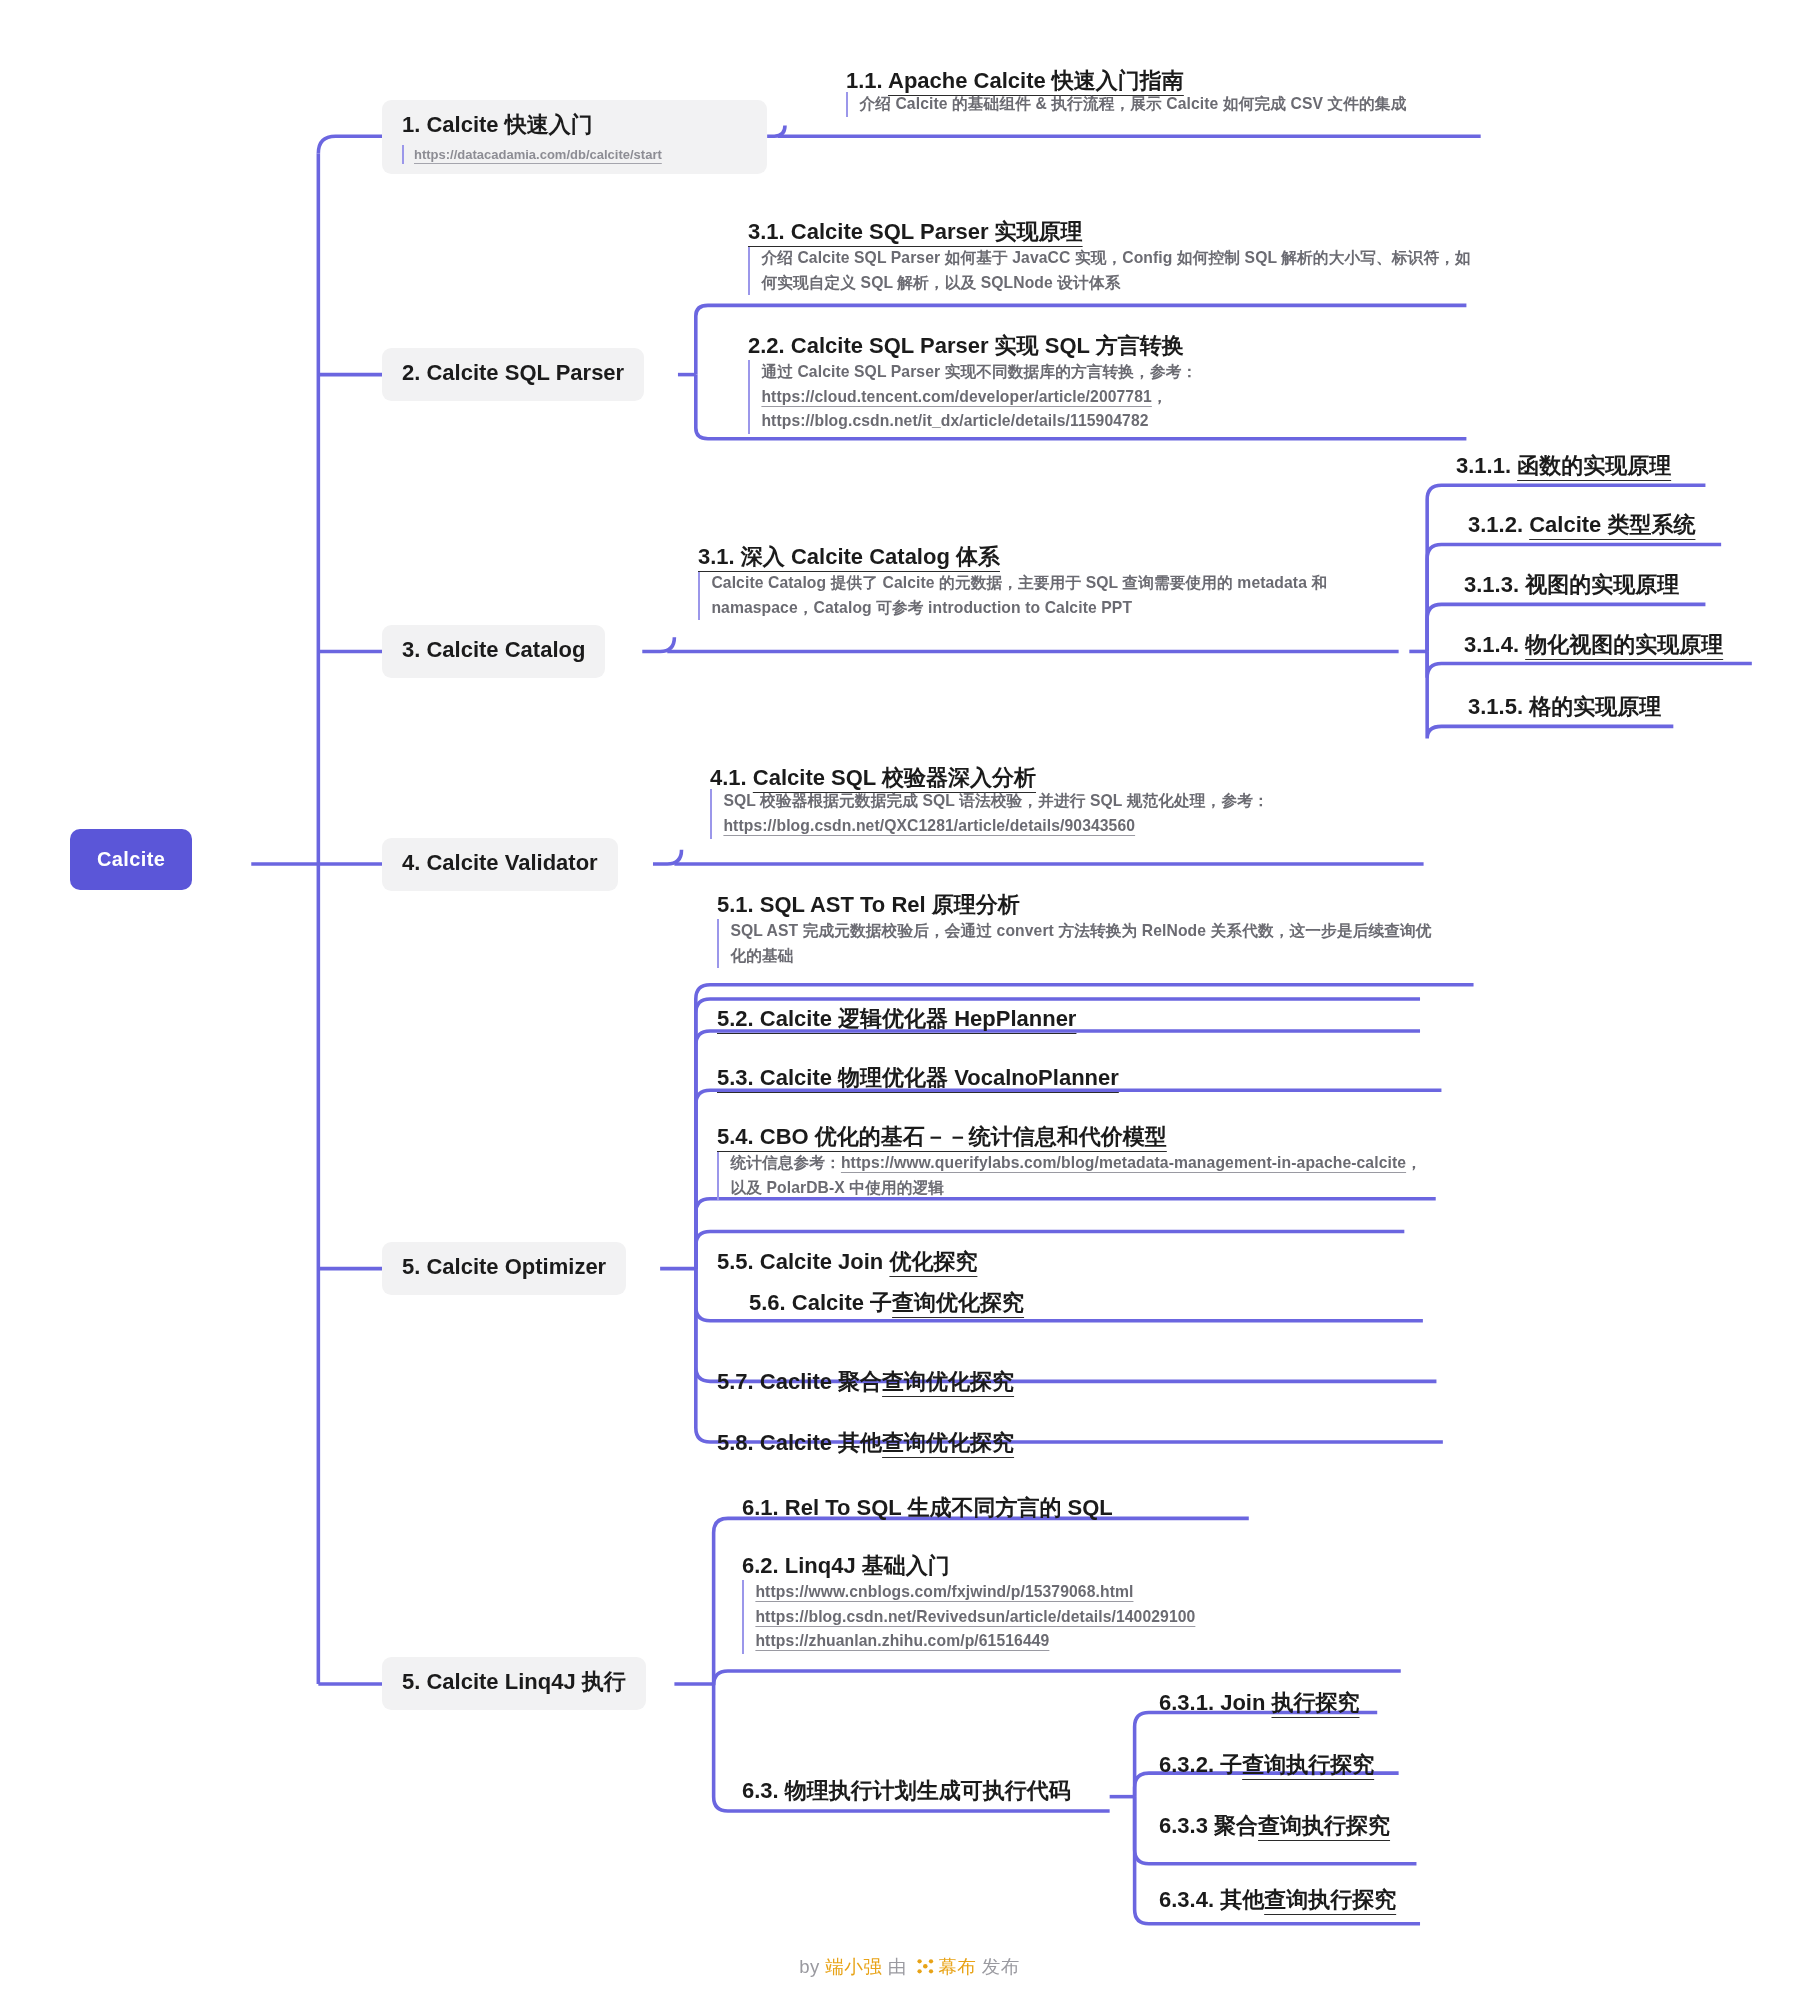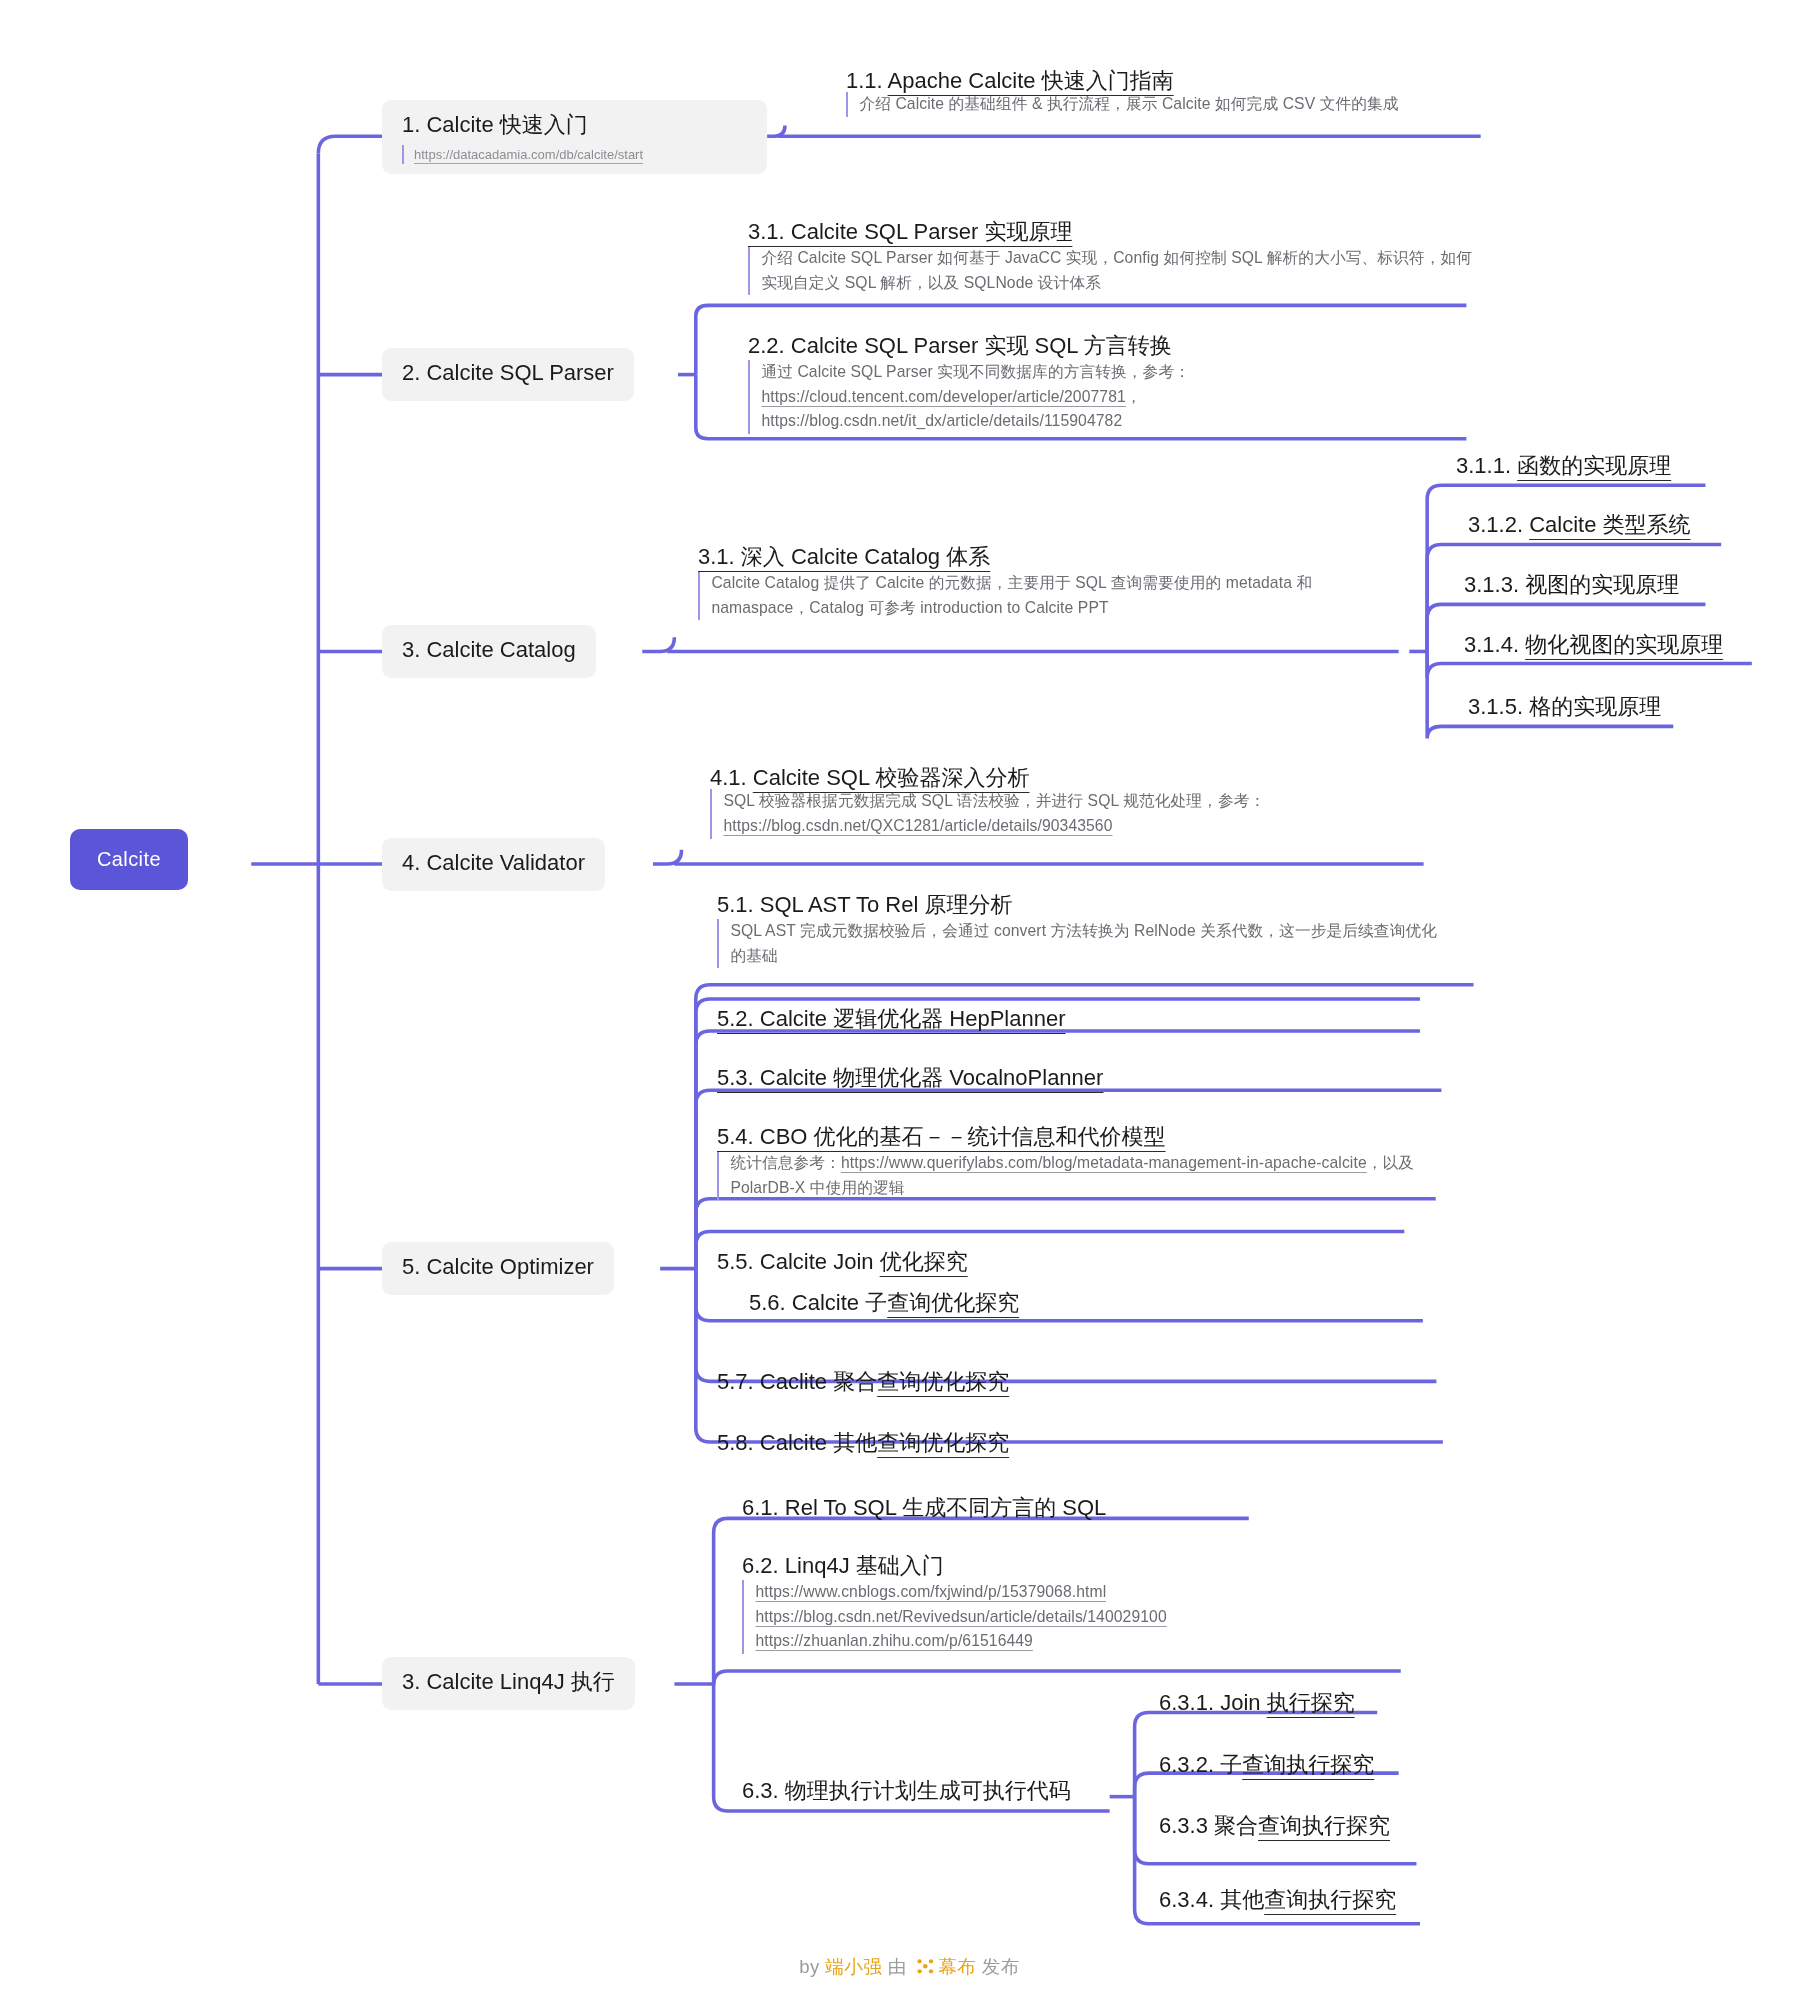--- a/index.html
+++ b/index.html
@@ -17,20 +17,21 @@
     width: 1819px; height: 2015px;
   }
   #edges {
     position: absolute; left: 0; top: 0;
     width: 1819px; height: 2015px;
     pointer-events: none;
   }
   .node {
     position: absolute;
     box-sizing: border-box;
+    font-weight: bold;
   }
   
   .root-node {
     background: #5b56d8;
     color: #ffffff;
     border-radius: 10px;
     font-size: 20px;
     line-height: 1;
     padding: 20px 27px 21.4px 27px;
     letter-spacing: 0.4px;
@@ -300,21 +301,21 @@
 
   <div class="node" style="left:717px; top:1371px;">
     <div class="topic-partial"><span>5.7. Caclite 聚合</span><span class="uu">查询优化探究</span></div>
   </div>
 
   <div class="node" style="left:717px; top:1432px;">
     <div class="topic-partial"><span>5.8. Calcite 其他</span><span class="uu">查询优化探究</span></div>
   </div>
 
   <div class="node branch-node" style="left:382px; top:1657px;">
-    <span>3. Calcite Linq4J 执行</span>
+    <span>5. Calcite Linq4J 执行</span>
   </div>
 
   <div class="node" style="left:742px; top:1497px;">
     <div class="topic">6.1. Rel To SQL 生成不同方言的 SQL</div>
   </div>
 
   <div class="node" style="left:742px; top:1555px; width:642px;">
     <div class="topic">6.2. Linq4J 基础入门</div>
     <div class="note note-lines">
       <span class="lnk">https://www.cnblogs.com/fxjwind/p/15379068.html</span>

